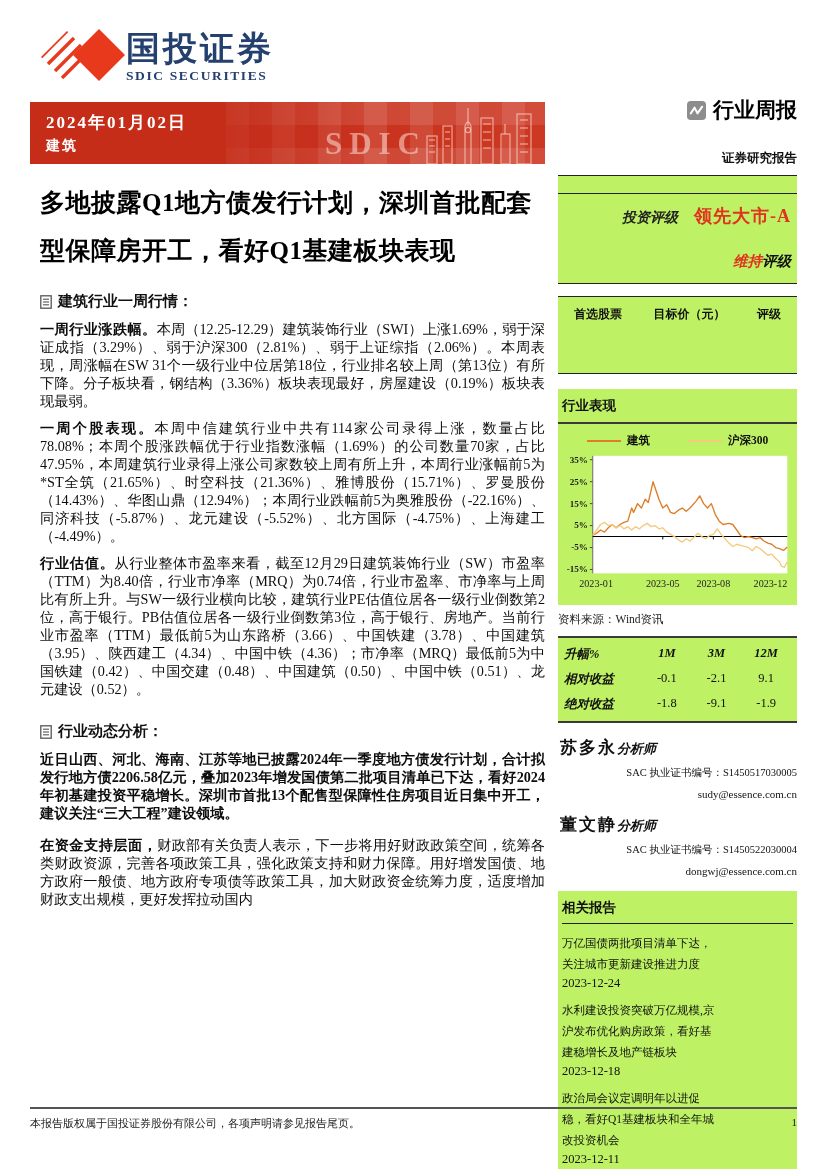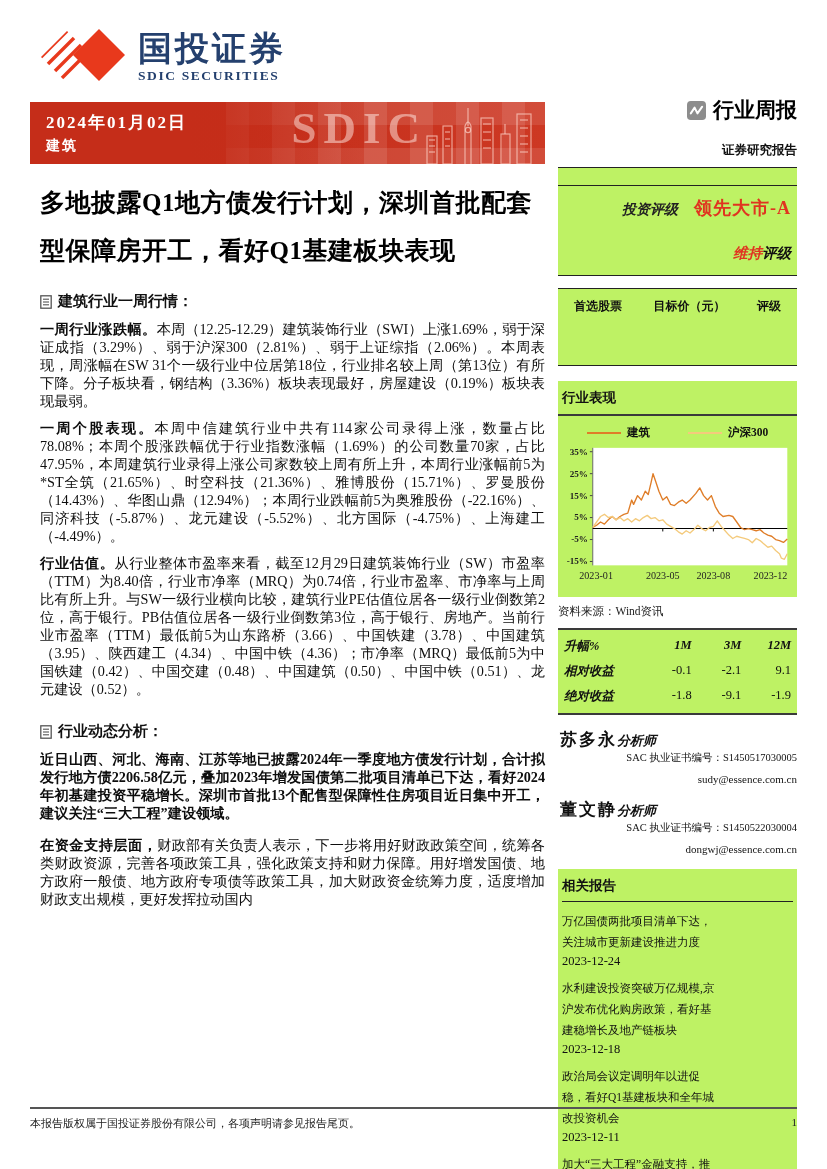--- a/index.html
+++ b/index.html
@@ -4,50 +4,50 @@
 <style>
   * { margin:0; padding:0; box-sizing:border-box; }
   body { background:#888; font-family:"Liberation Serif", serif; }
   .page { width:827px; height:1169px; background:#fff; position:relative; overflow:hidden;
           margin:0 auto; color:#111; }
   .columns { display:flex; padding:0 30px 0 40px; gap:13px; }
   .left-col { width:505px; flex:0 0 505px; }
   .right-col { flex:1; min-width:0; }
 
   
-  .brand-row { display:flex; align-items:center; gap:12px; margin-top:26px; height:64px; }
+  .brand-row { display:flex; align-items:center; gap:0; margin-top:26px; height:64px; }
   .brand-text .cn { font-size:34px; font-weight:bold; color:#24406e; letter-spacing:3px; line-height:1; }
   .brand-text .en { font-size:13.5px; font-weight:bold; color:#24406e; letter-spacing:1.6px; margin-top:2px; }
 
   
   .banner { position:relative; margin-left:-10px; width:515px; height:62px; margin-top:12px;
             background:linear-gradient(90deg,#bf2815,#cd3823); overflow:hidden; }
   .banner-checker { position:absolute; inset:0; left:38%;
       background-image:linear-gradient(90deg, rgba(255,255,255,.10) 50%, transparent 50%),
                        linear-gradient(rgba(255,255,255,.10) 50%, transparent 50%);
       background-size:46px 46px; }
   .banner-fade { position:absolute; inset:0; background:linear-gradient(90deg,#c52d19 30%, rgba(197,45,25,0) 65%); }
-  .banner-watermark { position:absolute; right:118px; top:0; font-size:45px; font-weight:bold;
+  .banner-watermark { position:absolute; right:118px; top:24px; font-size:31px; font-weight:bold;
       color:rgba(255,235,230,.5); letter-spacing:7px; font-family:"Liberation Serif",serif; }
   .banner-skyline { position:absolute; right:4px; bottom:0; }
   .banner-text { position:relative; padding:9px 0 0 16px; color:#fff; }
   .banner-date { font-size:17px; font-weight:bold; letter-spacing:2px; }
   .banner-industry { font-size:14px; font-weight:bold; margin-top:3px; letter-spacing:2px; }
 
   
   .report-title { margin-top:15px; font-size:25px; font-weight:bold; line-height:48px; letter-spacing:.5px; color:#000; }
   .section-heading { margin:17px 0 9px; font-size:15px; font-weight:bold; display:flex; align-items:center; gap:6px; }
   .body-par { font-size:14.2px; line-height:18px; text-align:justify; margin-bottom:9px; color:#0d0d0d; }
   .body-par b { letter-spacing:.3px; }
   .bold-par { font-weight:bold; }
 
   
   .report-type { margin-top:96px; display:flex; justify-content:flex-end; align-items:center; gap:7px;
                  font-size:21px; font-weight:bold; color:#000; }
-  .report-series { text-align:right; font-size:12.5px; font-weight:bold; margin-top:18px; padding-bottom:8px;
+  .report-series { text-align:right; font-size:12.5px; font-weight:bold; margin-top:26px; padding-bottom:8px;
                    border-bottom:1.5px solid #222; }
   .gap-strip { height:18px; border-bottom:1.5px solid #222; }
   .gray { background:#bef264; }
   .rating-block { padding:10px 6px 12px; border-bottom:1.5px solid #222; }
   .rating-row { display:flex; justify-content:flex-end; align-items:baseline; gap:16px; }
   .rating-label { font-style:italic; font-weight:bold; font-size:14px; color:#222; }
   .rating-value { font-size:18px; font-weight:bold; color:#e03420; letter-spacing:1px; }
   .rating-status { text-align:right; font-size:14.5px; font-weight:bold; font-style:italic; margin-top:24px; }
   .rating-status .keep { color:#e03420; }
   .stocks-block { margin-top:12px; border-top:1.5px solid #222; border-bottom:1.5px solid #222; }
@@ -57,29 +57,29 @@
   .perf-card { margin-top:15px; }
   .perf-title { font-size:13.5px; font-weight:bold; padding:8px 4px 7px; border-bottom:2px solid #3a3a3a; }
   .legend { display:flex; justify-content:center; gap:38px; padding:9px 0 2px; }
   .legend-item { display:flex; align-items:center; gap:6px; font-size:11.5px; font-weight:bold; }
   .legend-item .swatch { width:34px; height:2px; display:inline-block; }
   .chart-wrap { padding:2px 2px 6px; }
   .source-note { font-size:11.5px; color:#222; padding:7px 0 9px; }
 
   .returns-table { border-top:2px solid #3a3a3a; border-bottom:2px solid #3a3a3a; padding:4px 0; }
   .rt-row { display:grid; grid-template-columns:78px 1fr 1fr 1fr; font-size:12.5px; padding:4px 6px; }
-  .rt-row span { text-align:right; }
+  .rt-row span { text-align:center; }
   .rt-row .rt-label { text-align:left; font-weight:bold; font-style:italic; }
   .rt-head span { font-weight:bold; font-style:italic; }
 
   .analyst { margin-top:13px; }
   .analyst-row { display:flex; justify-content:flex-start; align-items:baseline; padding:0 2px; }
   .analyst-name { font-size:17px; font-weight:bold; letter-spacing:2px; }
   .analyst-role { font-size:13px; font-weight:bold; font-style:italic; }
-  .analyst-cert { text-align:right; font-size:10.5px; color:#111; }
+  .analyst-cert { text-align:right; font-size:10.5px; margin-top:7px; color:#111; }
   .analyst-email { text-align:right; font-size:11px; margin-top:8px; color:#111; }
 
   .reports-card { margin-top:14px; padding:0 4px 10px; }
   .reports-title { font-size:13.5px; font-weight:bold; padding:8px 0 6px; border-bottom:1.5px solid #222; }
   .report-item { display:flex; justify-content:space-between; margin-top:9px;flex-direction:column; }
   .rp-title { width:158px; font-size:11.5px; line-height:21px; color:#111; }
   .rp-date { font-size:12.5px; white-space:nowrap; padding-top:1px; }
 
   
   .footer { position:absolute; left:30px; right:30px; bottom:38px; border-top:2px solid #555;

